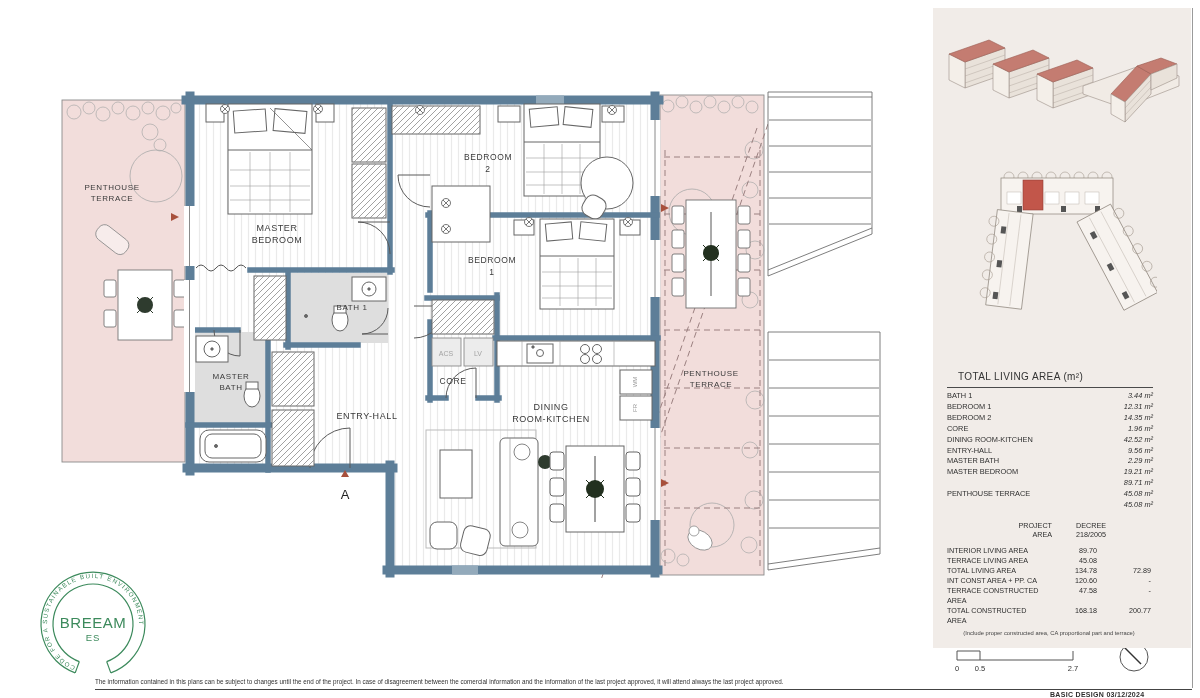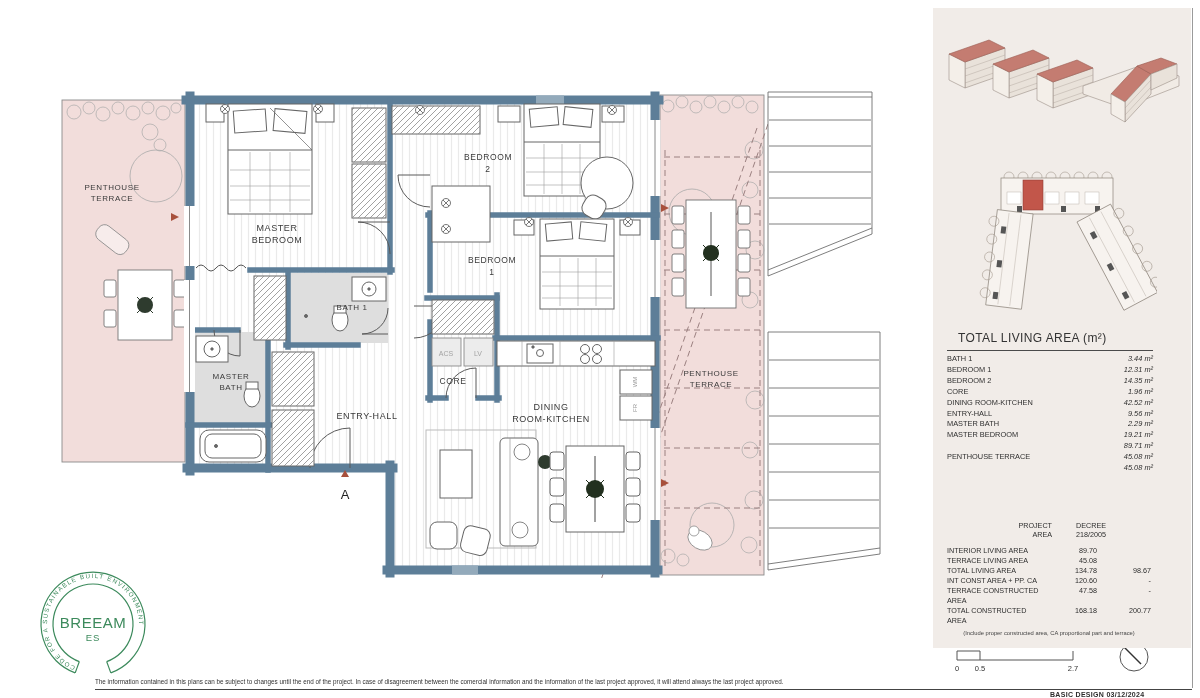--- a/index.html
+++ b/index.html
@@ -6,22 +6,22 @@
   .page{position:relative;width:1200px;height:698px;background:#ffffff;overflow:hidden;
         font-family:"Liberation Sans",sans-serif;color:#333;}
   svg text{font-family:"Liberation Sans",sans-serif;}
   .abs{position:absolute;}
 
   
   .panel{position:absolute;left:933px;top:8px;width:258px;height:640px;background:#f1ece8;}
 
   
   .living-table{position:absolute;left:947px;top:328px;width:206px;}
-  .living-table .lt-title{font-size:12px;letter-spacing:.4px;color:#333;padding:3px 0 5px 11px;
-      border-bottom:1px solid #4a4a4a;}
+  .living-table .lt-title{font-size:10px;letter-spacing:.4px;color:#333;padding:3px 0 5px 11px;
+      border-bottom:1px solid #4a4a4a;margin-top:40px;}
   .lt-row{display:flex;justify-content:space-between;line-height:10.9px;font-size:7.4px;color:#2e2e2e;}
   .lt-rows{padding-top:3px;}
   .lt-val{text-align:center;font-style:italic;}
 
   
   .area-table{position:absolute;left:947px;top:522px;width:204px;font-size:7.2px;color:#2e2e2e;}
   .at-head{display:flex;justify-content:center;line-height:8.5px;margin-bottom:7px;}
   .at-h1{width:60px;text-align:right;}
   .at-h2{width:52px;text-align:right;margin-left:2px;}
   .at-row{display:flex;line-height:10px;}
@@ -642,21 +642,21 @@
         <span class="at-d"></span>
       </div>
     <div class="at-row">
         <span class="at-label">TERRACE LIVING AREA</span>
         <span class="at-p">45.08</span>
         <span class="at-d"></span>
       </div>
     <div class="at-row">
         <span class="at-label">TOTAL LIVING AREA</span>
         <span class="at-p">134.78</span>
-        <span class="at-d">98.67</span>
+        <span class="at-d">72.89</span>
       </div>
     <div class="at-row">
         <span class="at-label">INT CONST AREA + PP. CA</span>
         <span class="at-p">120.60</span>
         <span class="at-d">-</span>
       </div>
     <div class="at-row">
         <span class="at-label">TERRACE CONSTRUCTED AREA</span>
         <span class="at-p">47.58</span>
         <span class="at-d">-</span>

